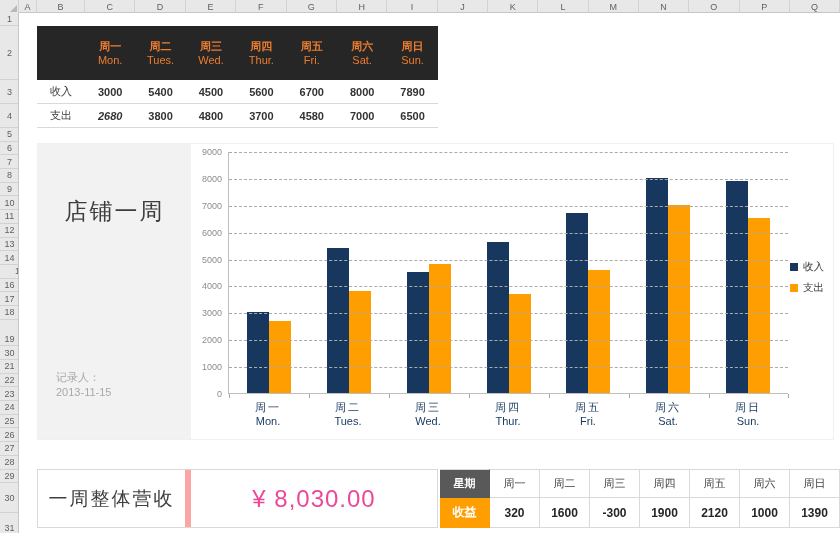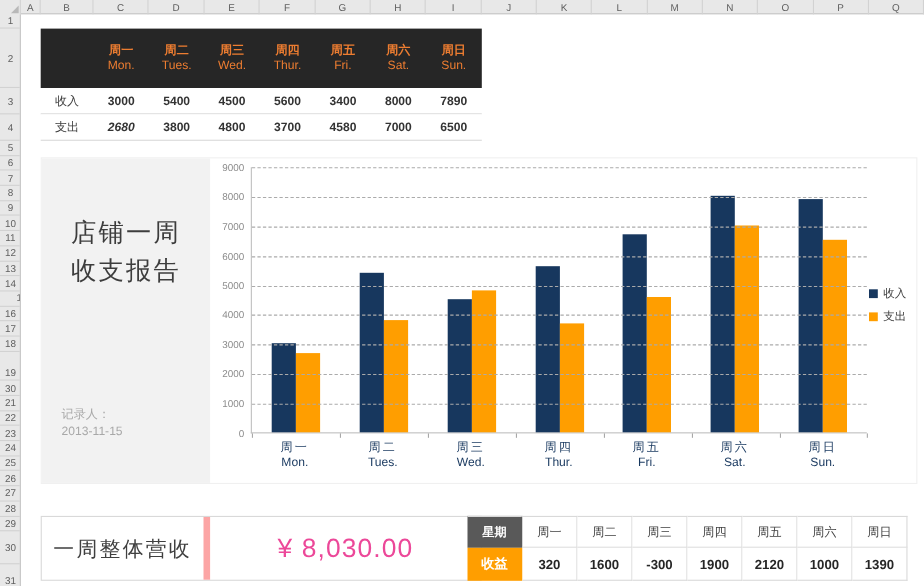--- a/index.html
+++ b/index.html
@@ -108,21 +108,21 @@
     width: 153px; border-right: 6px solid #fca5a5;
     display: flex; align-items: center; justify-content: center;
     font-size: 19px; color: #404040; letter-spacing: 2px;
   }
   #summary-value-cell {
     flex: 1; display: flex; align-items: center; justify-content: center;
     font-size: 24px; color: #ec4899; letter-spacing: 1px;
   }
 
   
-  #bottom-table { position: absolute; left: 425px; top: 469px; width: 400px; height: 59px; }
+  #bottom-table { position: absolute; left: 440px; top: 469px; width: 400px; height: 59px; }
   .bt-row { display: flex; }
   .bt-cell {
     width: 50px; display: flex; align-items: center; justify-content: center;
     border-right: 1px solid #d9d9d9; border-bottom: 1px solid #d9d9d9;
     background: #fff; font-size: 11px; color: #404040;
   }
   .bt-row-1 .bt-cell { height: 29px; border-top: 1px solid #d9d9d9; }
   .bt-row-2 .bt-cell { height: 30px; font-size: 12px; font-weight: bold; color: #262626; }
   .bt-corner { color: #ffffff !important; font-weight: bold; border-color: transparent; }
 </style>
@@ -216,41 +216,40 @@
         <div class="zh">周日</div>
         <div class="en">Sun.</div>
       </div>
     </div>
 <div class="tt-row">
       <div class="tt-cell tt-label" style="width: 48px;">收入</div>
       <div class="tt-cell tt-val" style="width: 50.4px;">3000</div>
       <div class="tt-cell tt-val" style="width: 50.4px;">5400</div>
       <div class="tt-cell tt-val" style="width: 50.4px;">4500</div>
       <div class="tt-cell tt-val" style="width: 50.4px;">5600</div>
-      <div class="tt-cell tt-val" style="width: 50.4px;">3400</div>
+      <div class="tt-cell tt-val" style="width: 50.4px;">6700</div>
       <div class="tt-cell tt-val" style="width: 50.4px;">8000</div>
       <div class="tt-cell tt-val" style="width: 50.4px;">7890</div>
     </div>
     <div class="tt-row">
       <div class="tt-cell tt-label" style="width: 48px;">支出</div>
       <div class="tt-cell tt-val" style="width: 50.4px; font-style: italic;">2680</div>
       <div class="tt-cell tt-val" style="width: 50.4px;">3800</div>
       <div class="tt-cell tt-val" style="width: 50.4px;">4800</div>
       <div class="tt-cell tt-val" style="width: 50.4px;">3700</div>
       <div class="tt-cell tt-val" style="width: 50.4px;">4580</div>
       <div class="tt-cell tt-val" style="width: 50.4px;">7000</div>
       <div class="tt-cell tt-val" style="width: 50.4px;">6500</div>
     </div>
   </div>
 
 <div id="report-panel">
   <div id="title-block">
     <div id="report-title">
       <div>店铺一周</div>
-      <div>收支报告</div>
     </div>
     <div id="recorder">
       <div>记录人：</div>
       <div>2013-11-15</div>
     </div>
   </div>
   <div id="chart-area">
     <div id="plot">
       <div id="groups">
           <div class="bar-group" style="width: 80px;">

